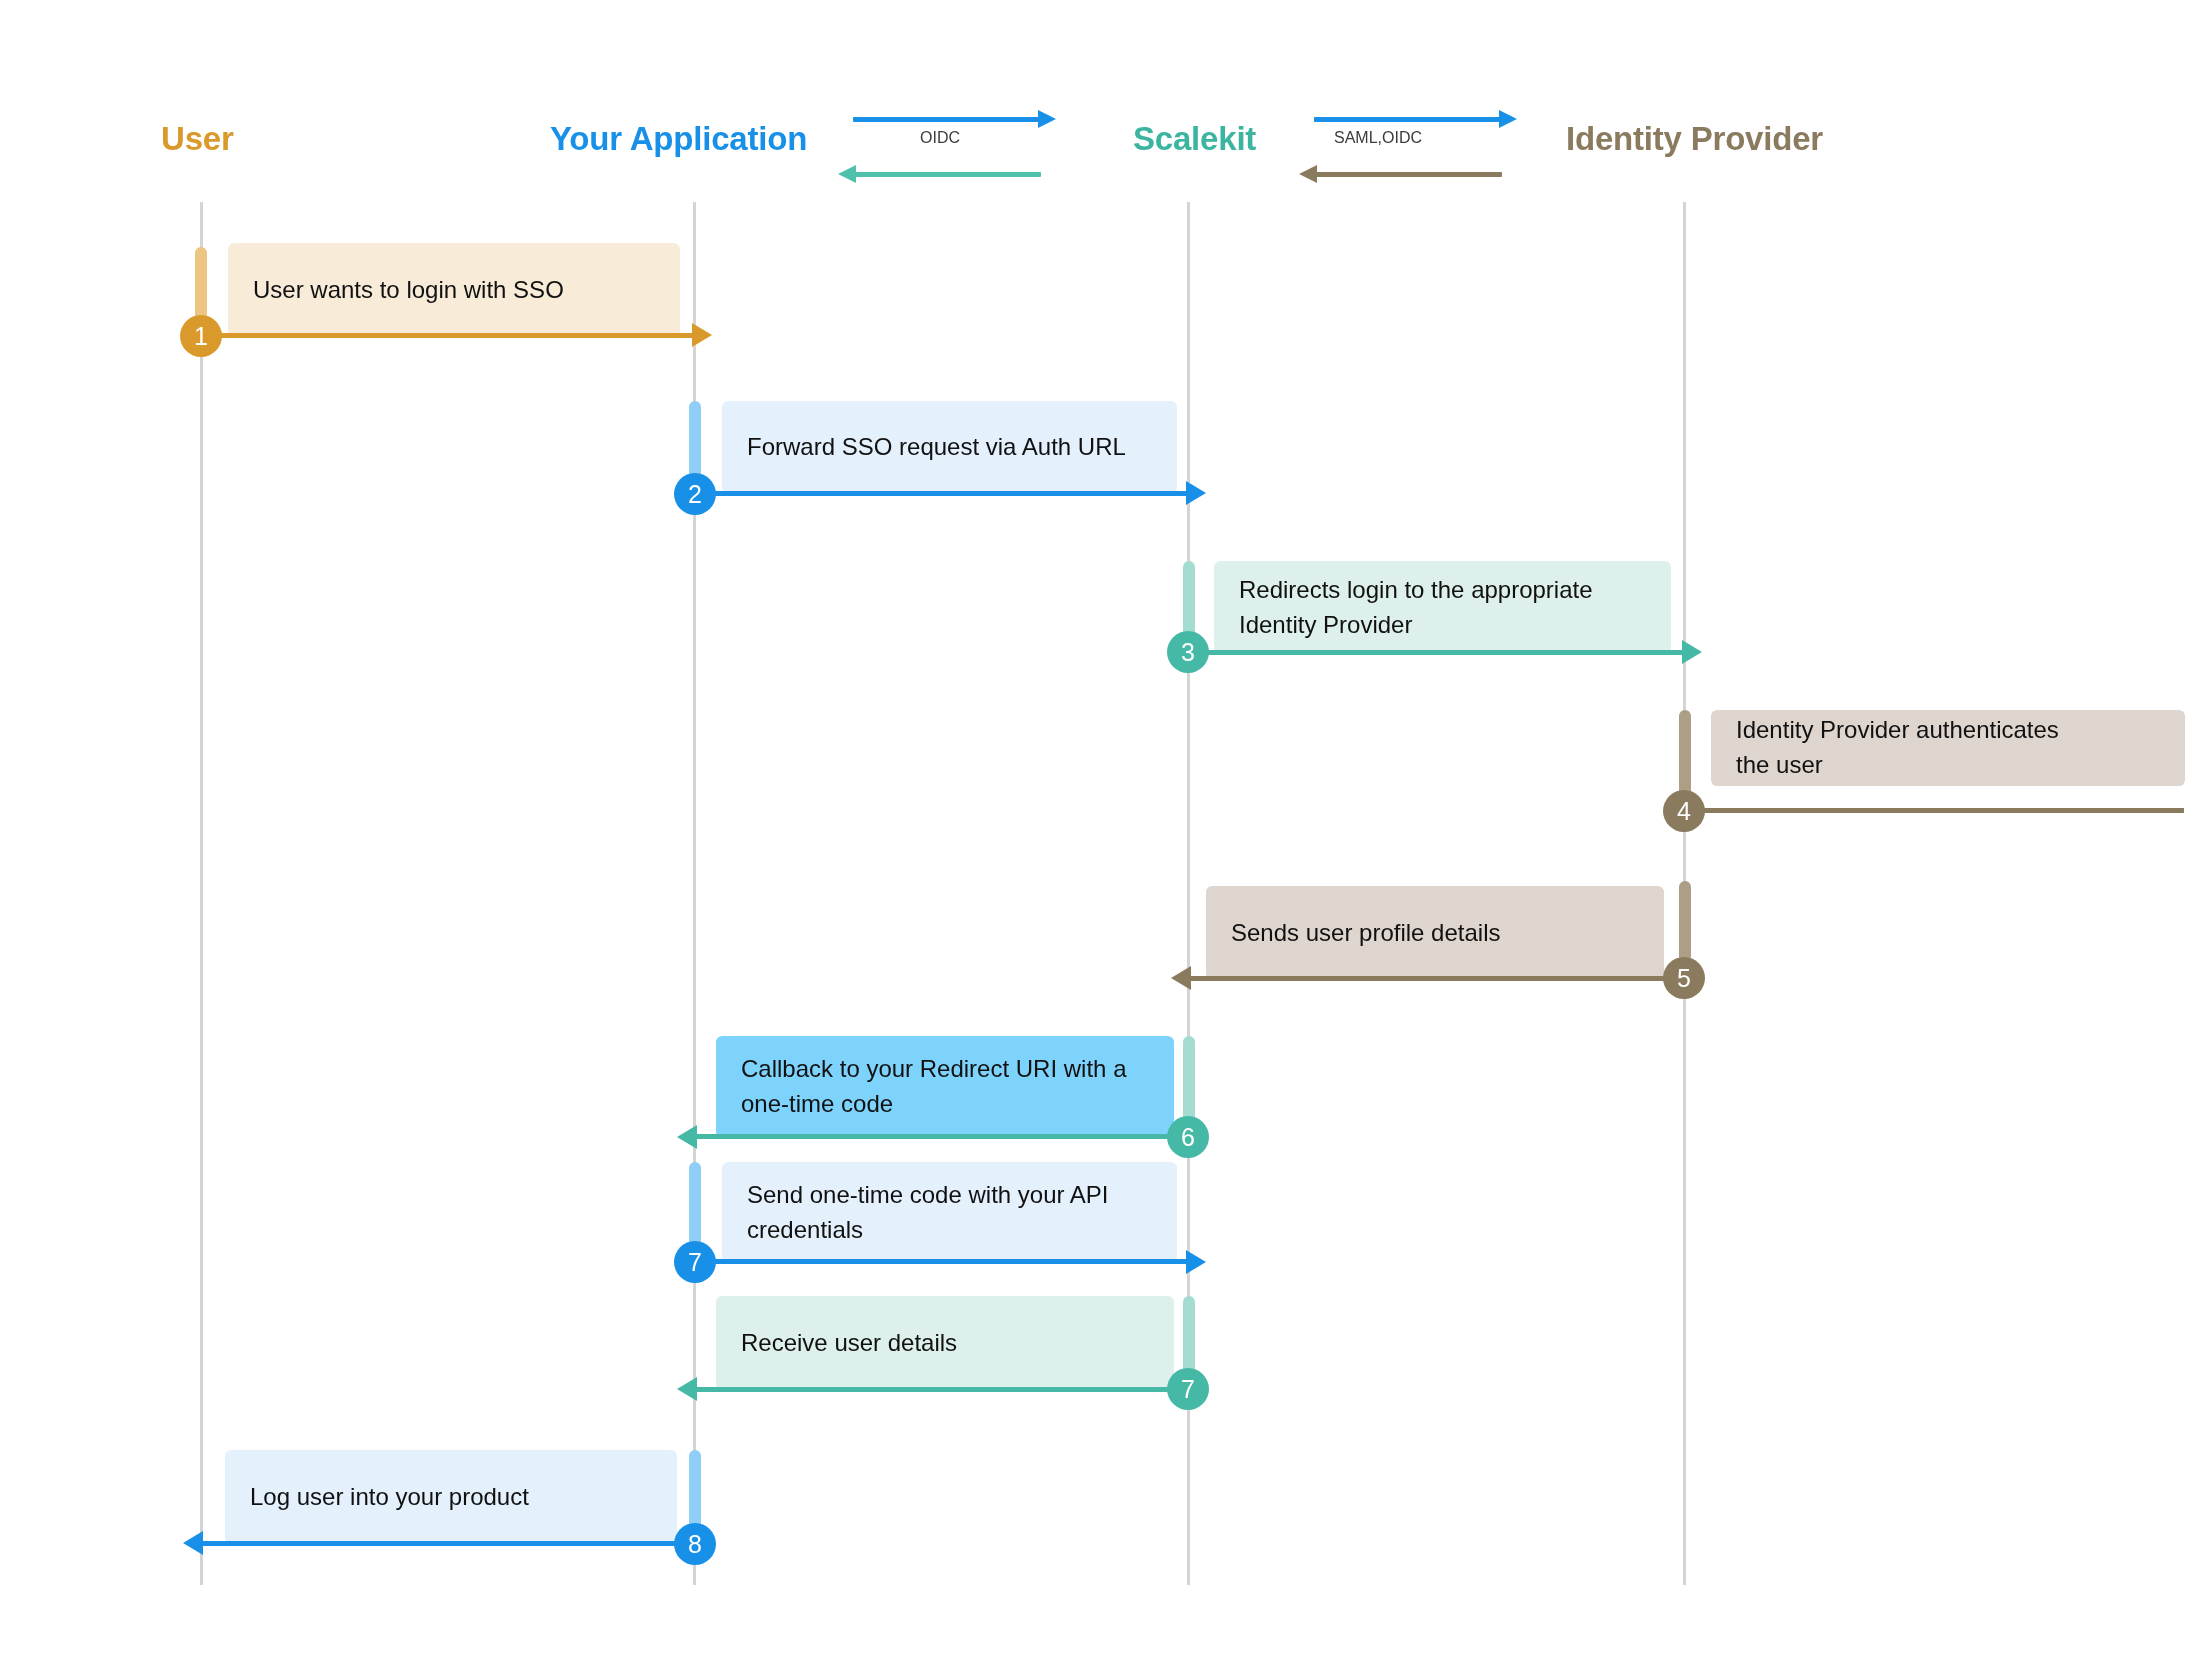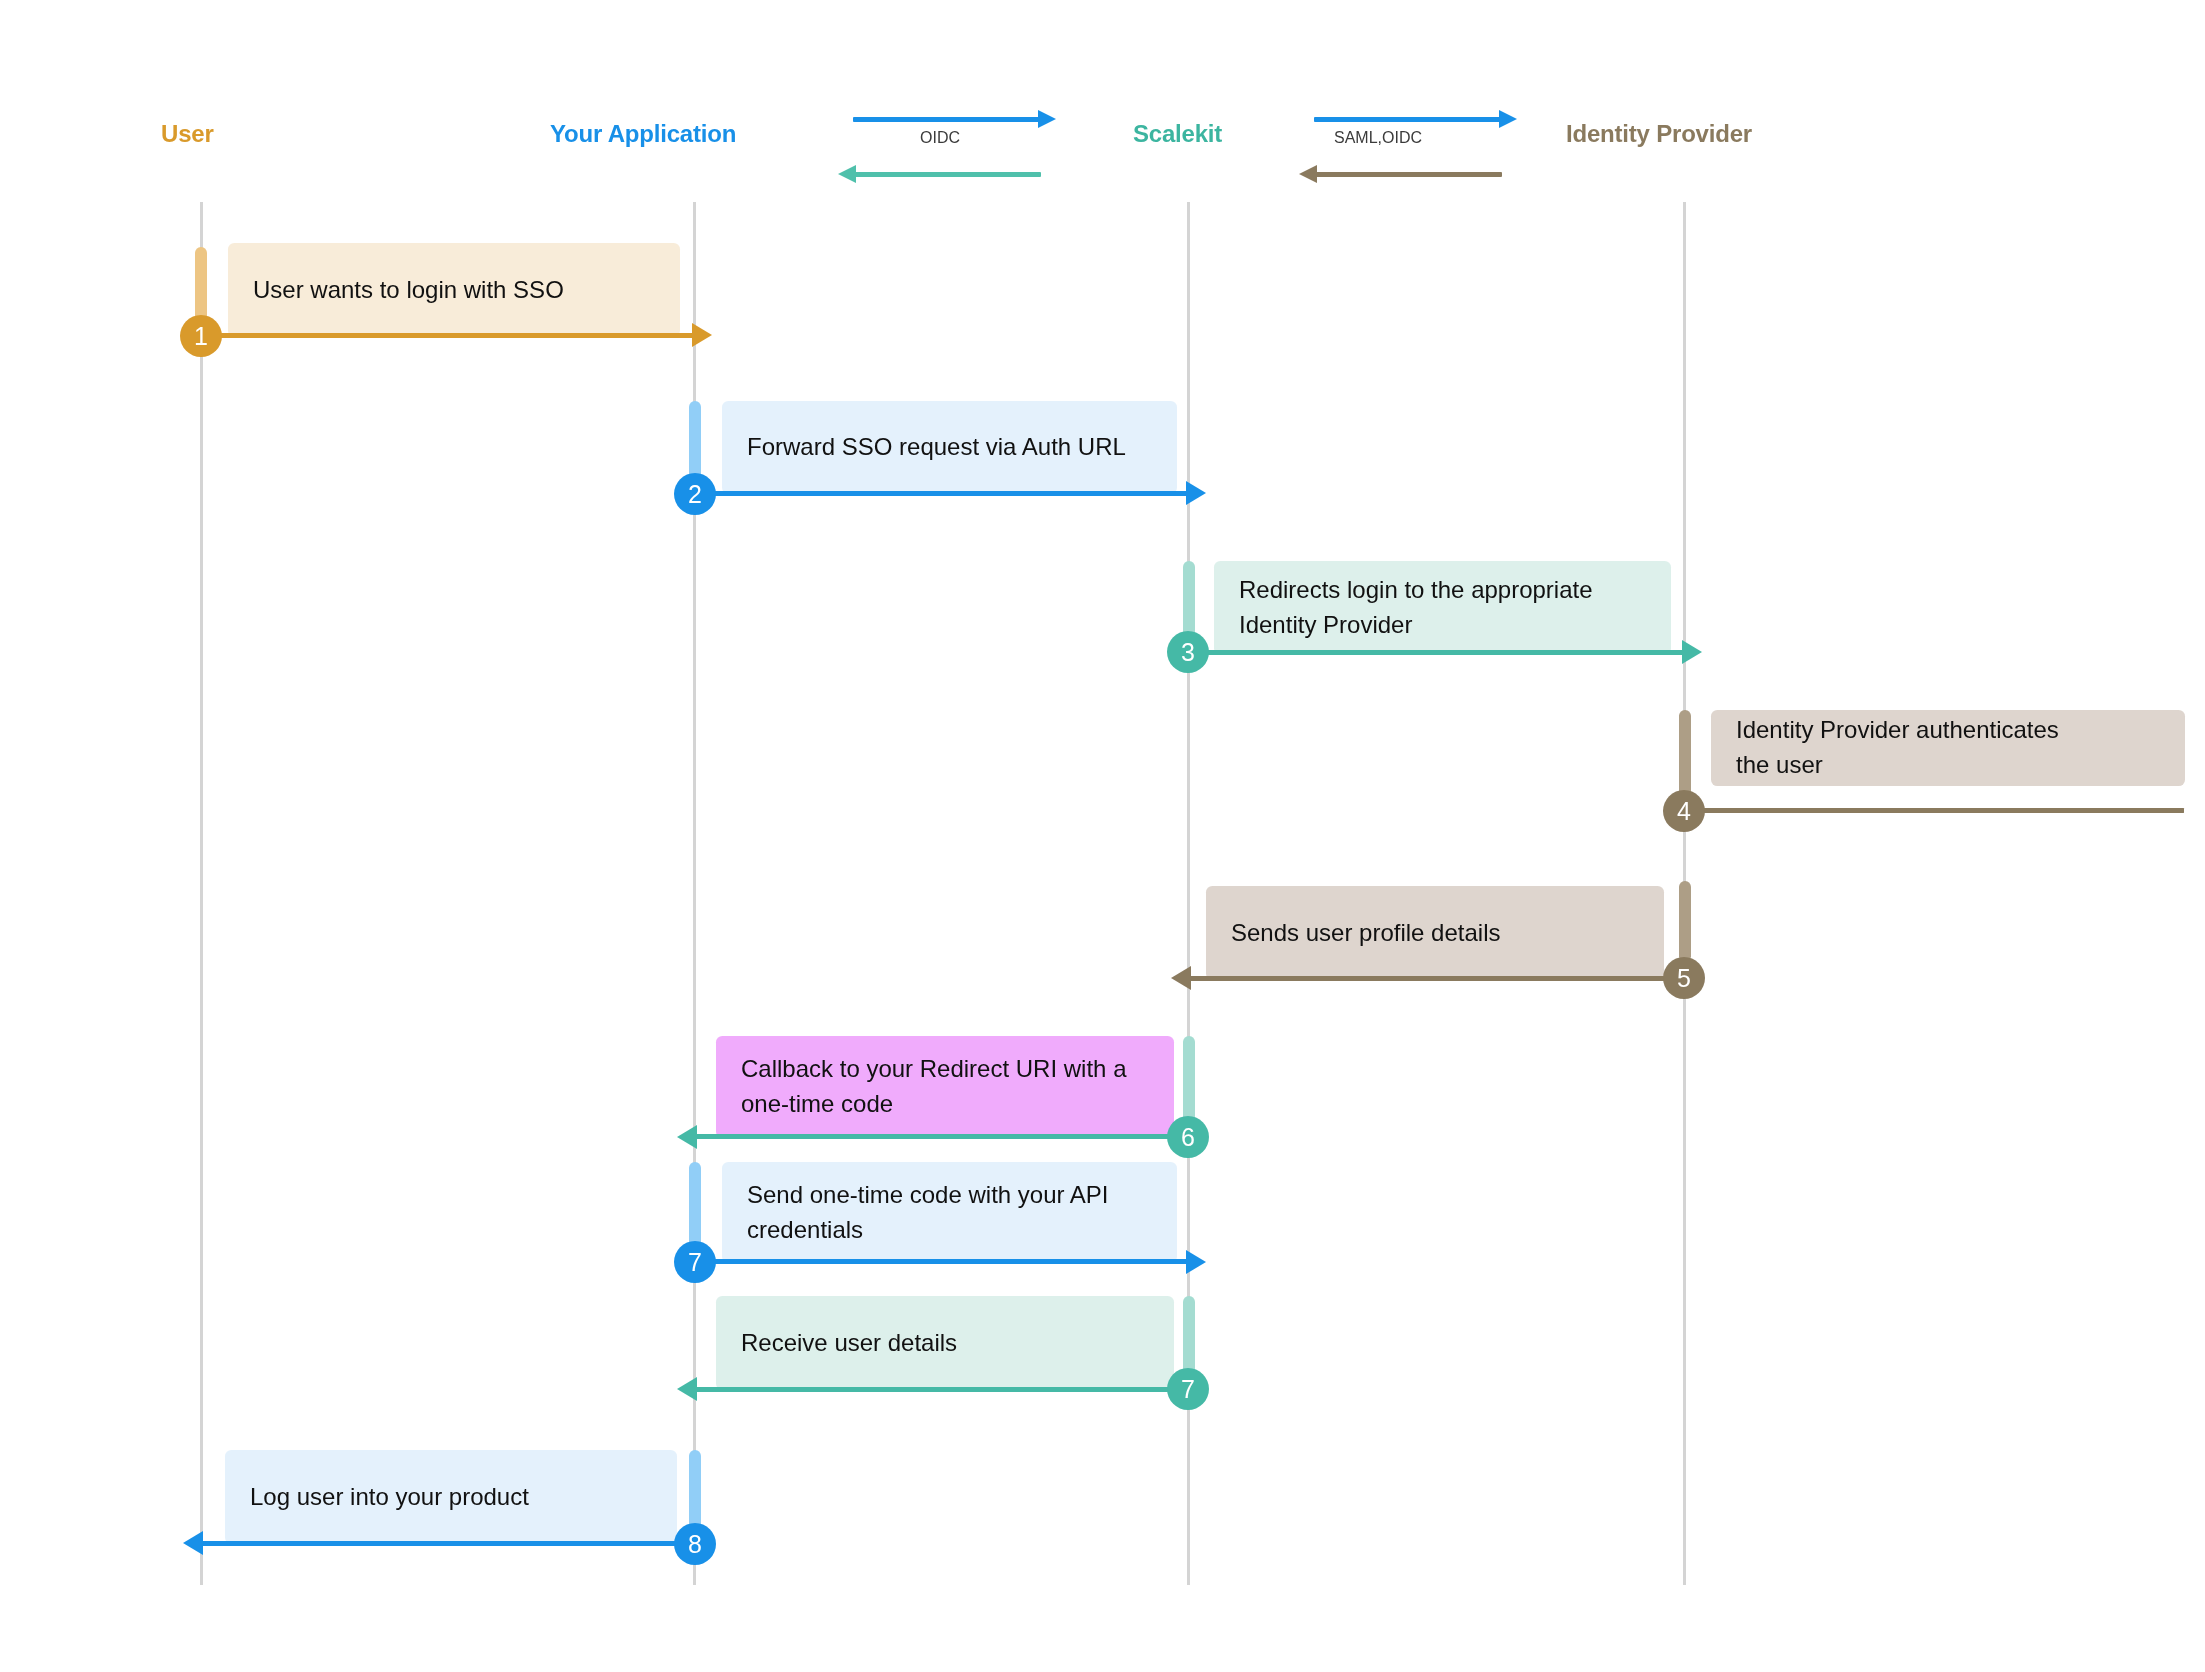--- a/index.html
+++ b/index.html
@@ -3,21 +3,21 @@
 <meta charset="utf-8">
 <style>
   html,body{margin:0;padding:0;background:#ffffff;}
   body{font-family:"Liberation Sans","DejaVu Sans",sans-serif;}
   #stage{position:relative;width:2205px;height:1673px;background:#ffffff;overflow:hidden;}
 
   
   .actor-label{
     position:absolute;
     font-weight:700;
-    font-size:24px;
+    font-size:33px;
     letter-spacing:-0.2px;
     white-space:nowrap;
     line-height:1;
   }
 
   
   .lifeline{
     position:absolute;
     width:2.7px;
     background:#d4d4d4;
@@ -151,21 +151,21 @@
       <div class="arrowline" style="left: 1684px; top: 808px; width: 500px; background: rgb(138, 122, 94);"></div>
       <div class="badge" style="left: 1663px; top: 790px; background: rgb(138, 122, 94);">4</div>
       <div class="activation" style="left: 1679px; top: 881px; height: 81px; background: rgb(173, 158, 134);"></div>
       <div class="msgbox" style="left: 1206px; top: 886px; width: 458px; height: 94px; background: rgb(222, 213, 206);">
         <div class="txt">Sends user profile details</div>
       </div>
       <div class="arrowline" style="left: 1188px; top: 976px; width: 496px; background: rgb(138, 122, 94);"></div>
       <div class="arrowhead left" style="left: 1171px; border-right-color: rgb(138, 122, 94); top: 966px;"></div>
       <div class="badge" style="left: 1663px; top: 957px; background: rgb(138, 122, 94);">5</div>
       <div class="activation" style="left: 1183px; top: 1036px; height: 89px; background: rgb(164, 220, 209);"></div>
-      <div class="msgbox" style="left: 716px; top: 1036px; width: 458px; height: 102px; background: #f0abfc;">
+      <div class="msgbox" style="left: 716px; top: 1036px; width: 458px; height: 102px; background: #7dd3fc;">
         <div class="txt">Callback to your Redirect URI with a
 one-time code</div>
       </div>
       <div class="arrowline" style="left: 695px; top: 1134px; width: 494px; background: rgb(69, 185, 166);"></div>
       <div class="arrowhead left" style="left: 677px; border-right-color: rgb(69, 185, 166); top: 1125px;"></div>
       <div class="badge" style="left: 1167px; top: 1116px; background: rgb(69, 185, 166);">6</div>
       <div class="activation" style="left: 689px; top: 1162px; height: 88px; background: rgb(145, 206, 247);"></div>
       <div class="msgbox" style="left: 722px; top: 1162px; width: 455px; height: 101px; background: rgb(228, 241, 252);">
         <div class="txt">Send one-time code with your API
 credentials</div>

